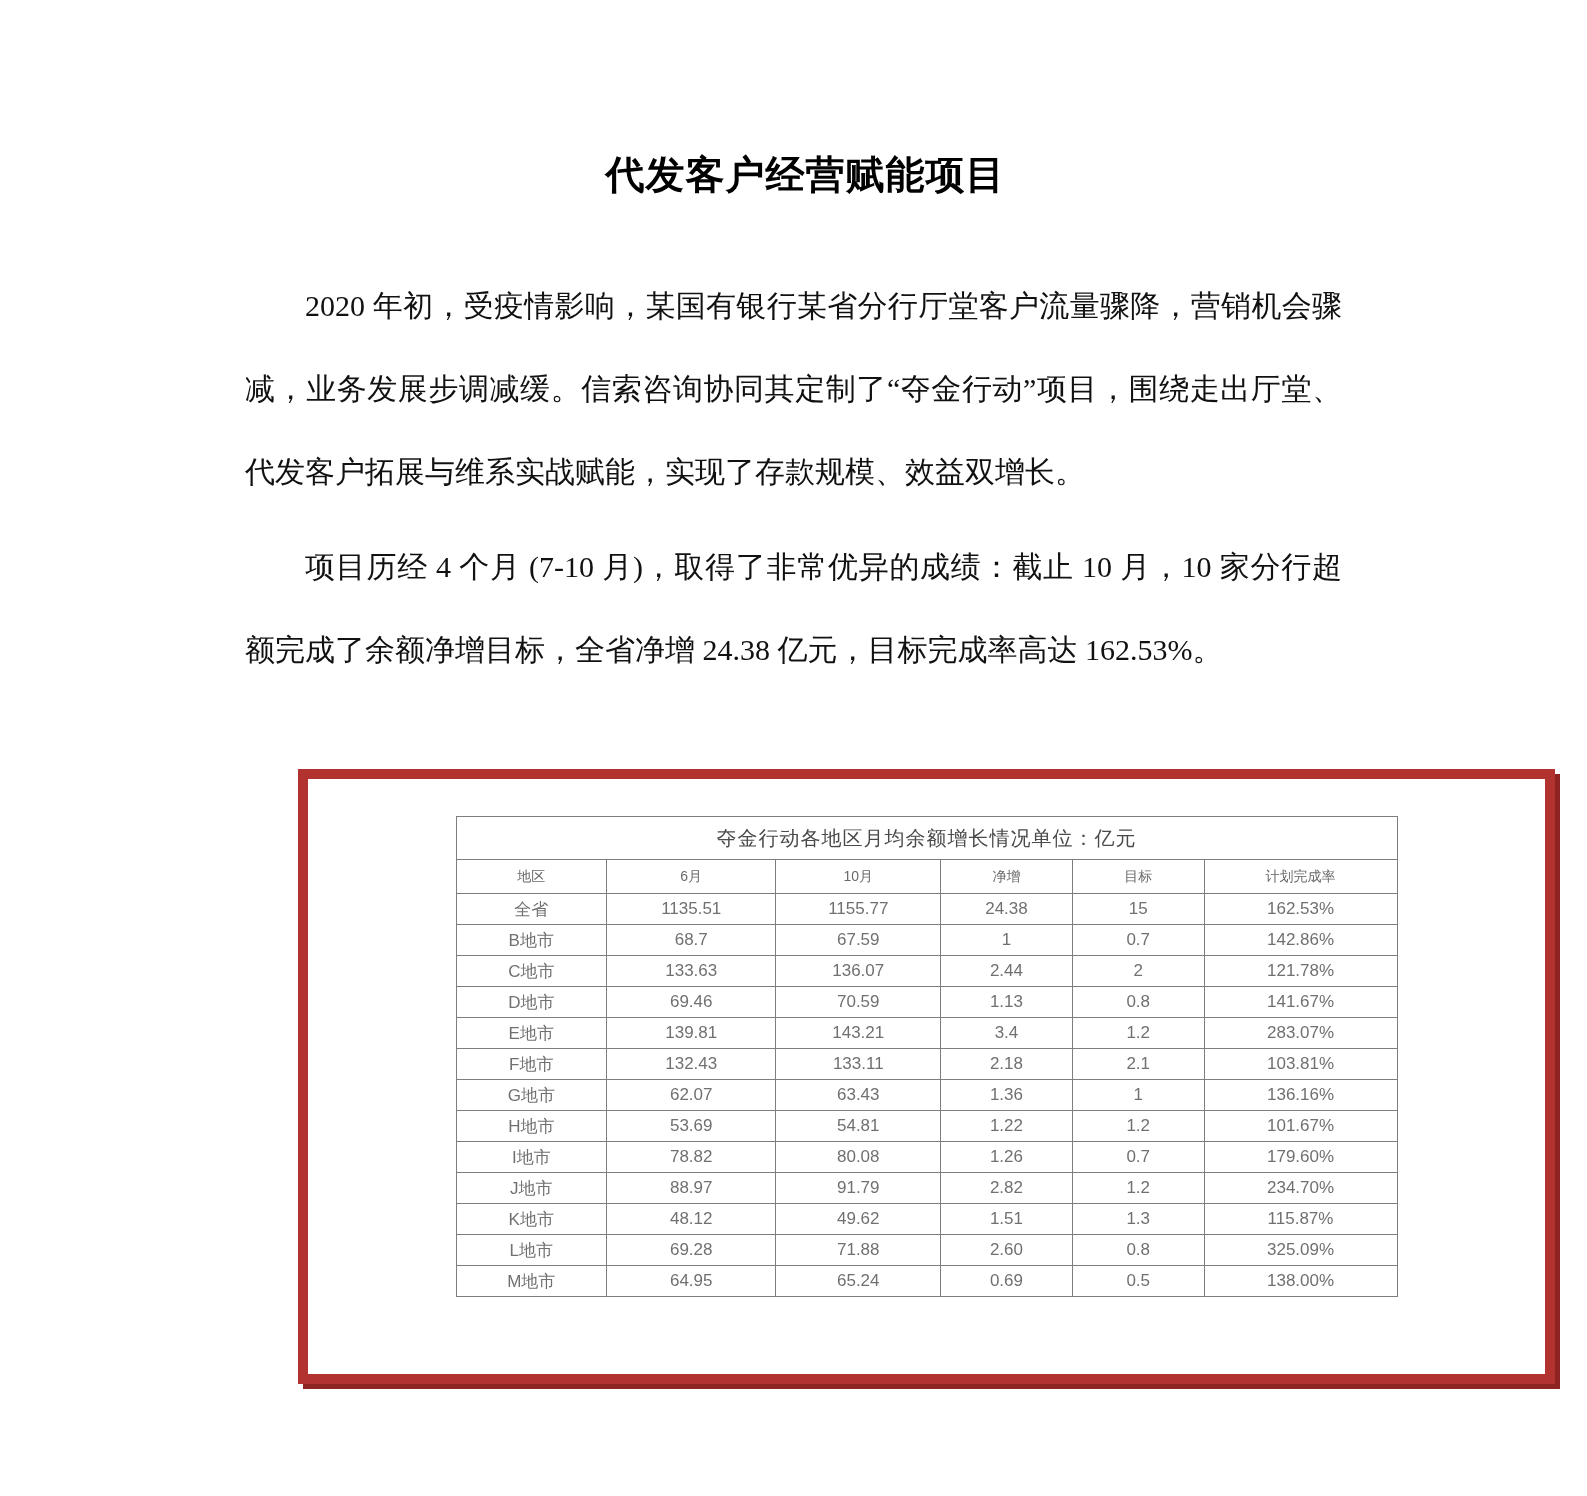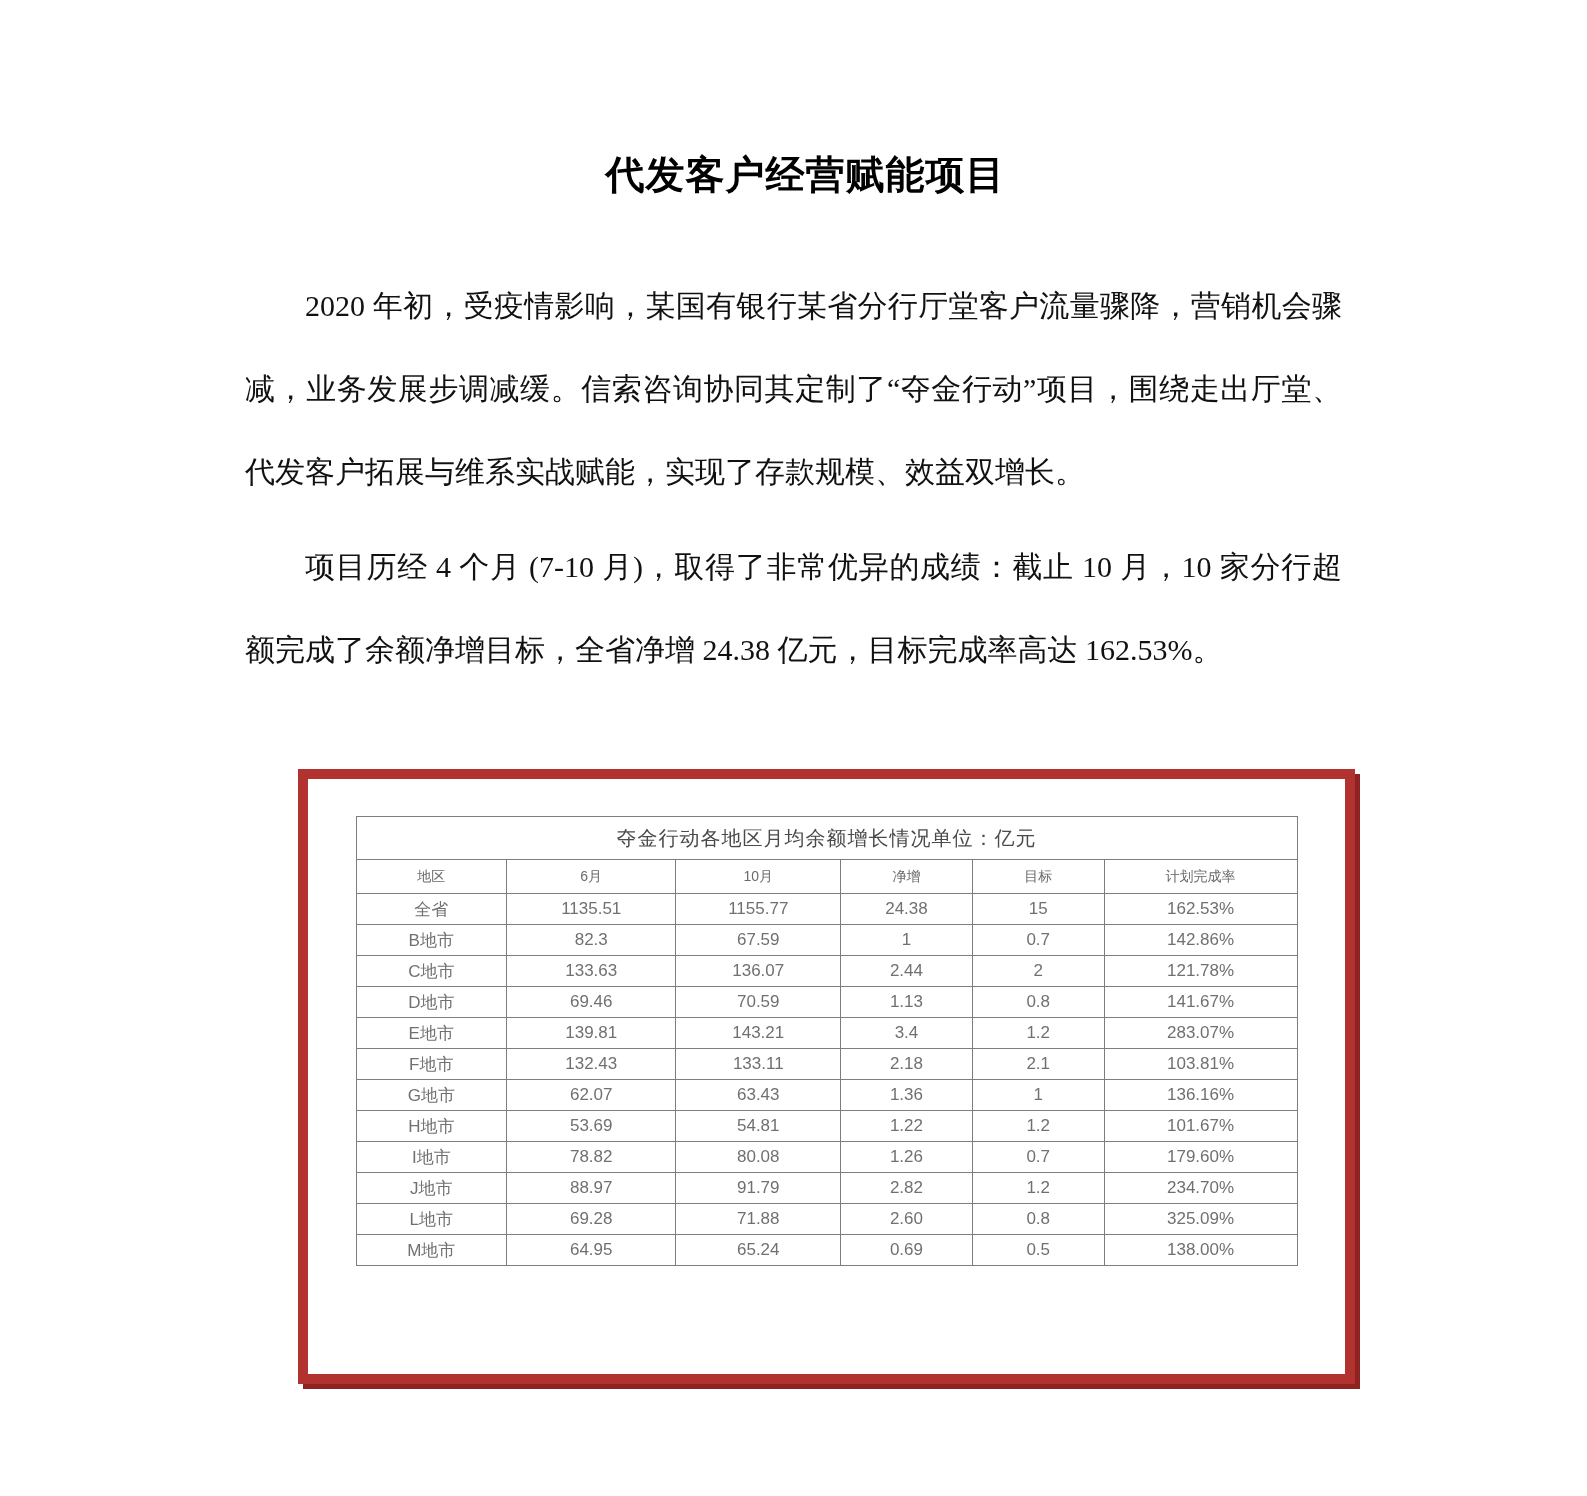--- a/index.html
+++ b/index.html
@@ -36,21 +36,21 @@
     font-size: 30px;
     line-height: 83px;
     text-align: justify;
     text-indent: 2em;
     color: #111111;
     font-family: "Liberation Serif", serif;
   }
   .figure {
     box-sizing: border-box;
     margin: 78px 0 12px 298px;
-    width: 1057px;
+    width: 1257px;
     height: 615px;
     border: 10px solid #b23230;
     box-shadow: 5px 5px 0 0 #8e2422;
     background: #ffffff;
     padding-top: 37px;
   }
   table.balance-table {
     border-collapse: collapse;
     margin: 0 auto;
     width: 942px;
@@ -129,21 +129,21 @@
           <tr>
             <td>全省</td>
             <td>1135.51</td>
             <td>1155.77</td>
             <td>24.38</td>
             <td>15</td>
             <td>162.53%</td>
           </tr>
           <tr>
             <td>B地市</td>
-            <td>82.3</td>
+            <td>68.7</td>
             <td>67.59</td>
             <td>1</td>
             <td>0.7</td>
             <td>142.86%</td>
           </tr>
           <tr>
             <td>C地市</td>
             <td>133.63</td>
             <td>136.07</td>
             <td>2.44</td>
@@ -200,20 +200,28 @@
           </tr>
           <tr>
             <td>J地市</td>
             <td>88.97</td>
             <td>91.79</td>
             <td>2.82</td>
             <td>1.2</td>
             <td>234.70%</td>
           </tr>
           <tr>
+            <td>K地市</td>
+            <td>48.12</td>
+            <td>49.62</td>
+            <td>1.51</td>
+            <td>1.3</td>
+            <td>115.87%</td>
+          </tr>
+          <tr>
             <td>L地市</td>
             <td>69.28</td>
             <td>71.88</td>
             <td>2.60</td>
             <td>0.8</td>
             <td>325.09%</td>
           </tr>
           <tr>
             <td>M地市</td>
             <td>64.95</td>

